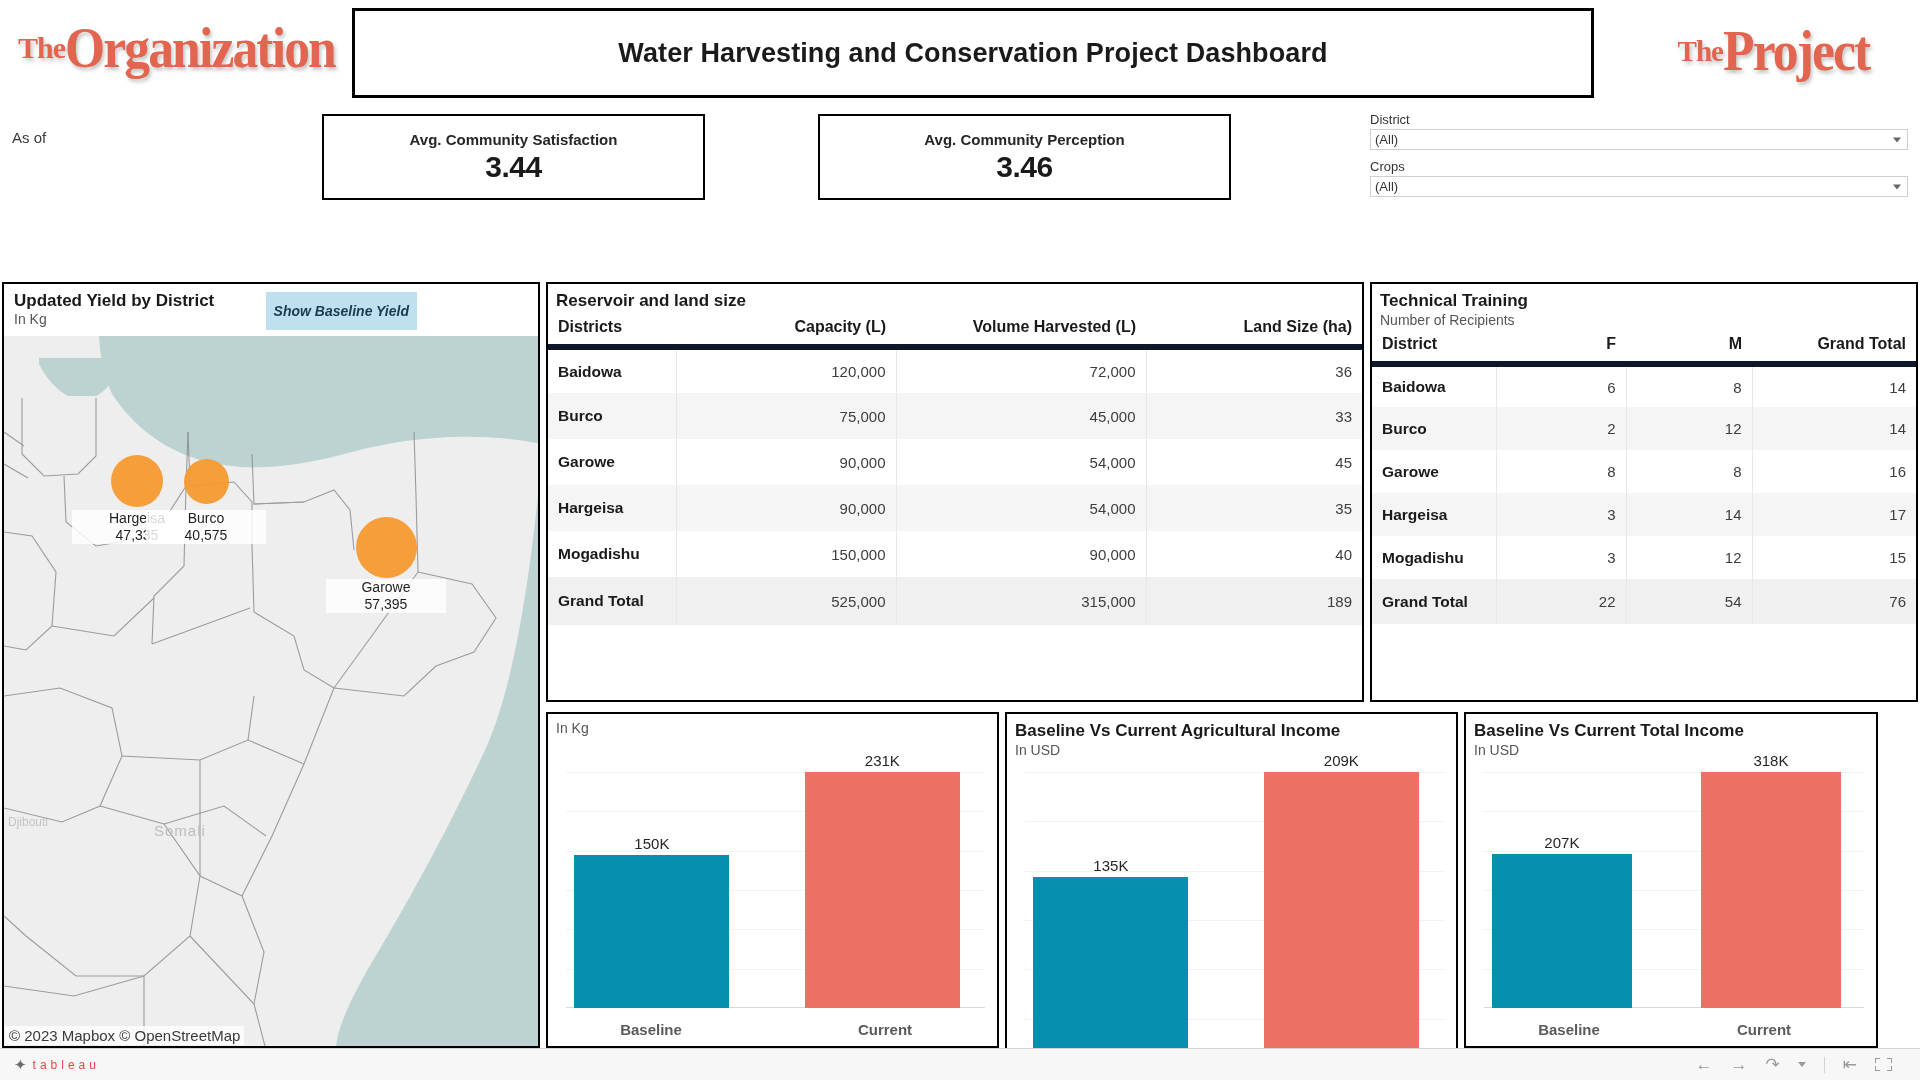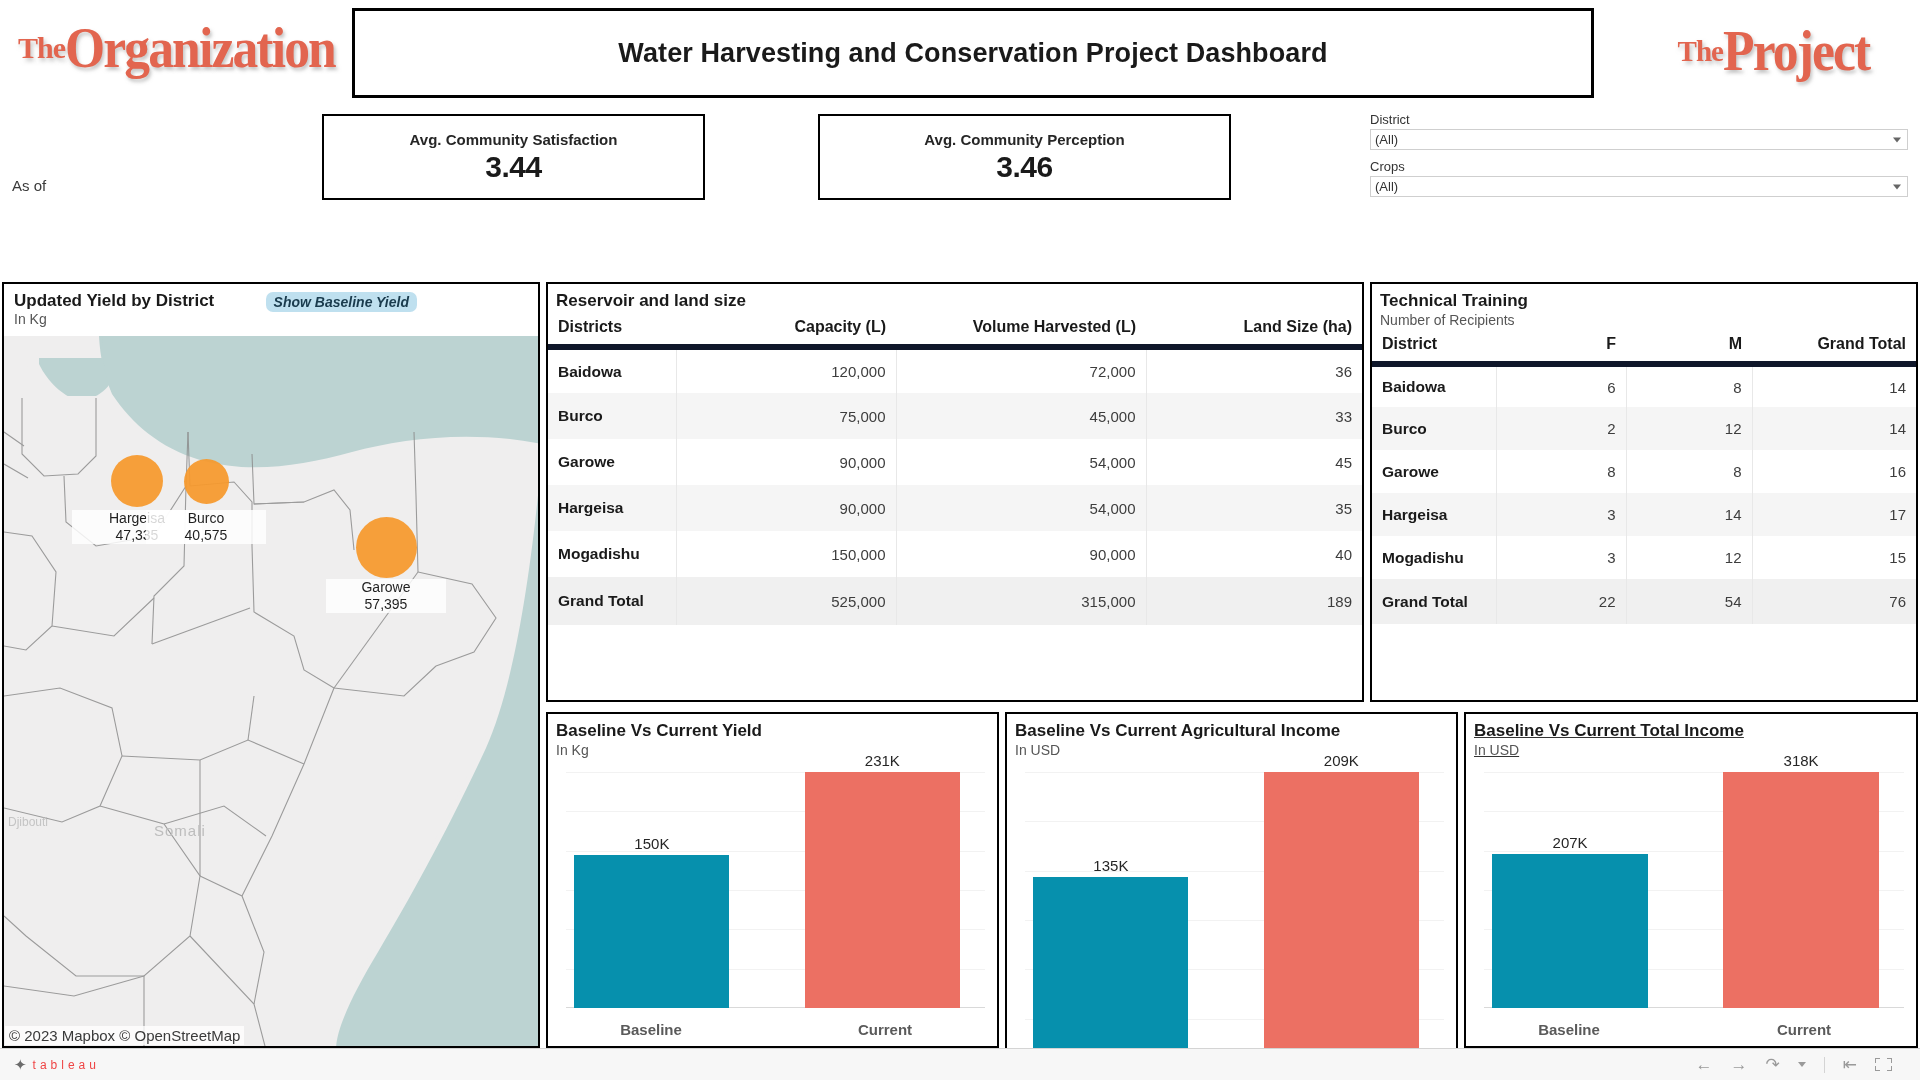--- a/index.html
+++ b/index.html
@@ -53,21 +53,21 @@
   .title-box {
     position: absolute; left: 352px; top: 8px; width: 1242px; height: 90px;
     border: 3px solid #000000; background: #ffffff;
     display: flex; align-items: center; justify-content: center;
   }
   .title-box .title-text {
     font-size: 27px; font-weight: bold; color: #1a1a1a; letter-spacing: .1px;
   }
 
   .asof {
-    position: absolute; left: 12px; top: 128px; width: 300px; margin-top: 48px;
+    position: absolute; left: 12px; top: 128px; width: 300px;
   }
   .asof .lbl { font-size: 15px; color: #3a3a3a; line-height: 19px; }
   .asof .val { font-size: 27px; font-weight: bold; color: #1a1a1a; line-height: 33px; }
 
   .kpi {
     position: absolute; border: 2px solid #000000; background: #ffffff;
     display: flex; flex-direction: column; align-items: center; justify-content: center;
   }
   #kpi-1 { left: 322px; top: 114px; width: 383px; height: 86px; }
   #kpi-2 { left: 818px; top: 114px; width: 413px; height: 86px; }
@@ -93,21 +93,21 @@
 
   
   #map-panel { left: 2px; top: 282px; width: 538px; height: 766px; }
   .map-head { height: 52px; padding: 6px 8px 0 10px; position: relative; background:#fff; }
   .map-head .h-title { font-size: 17px; font-weight: bold; color: #1a1a1a; line-height: 21px; }
   .map-head .h-sub { font-size: 14px; color: #555555; line-height: 17px; }
   .baseline-btn {
     position: absolute; right: 121px; top: 8px;
     background: #bfe0ef; color: #1a3b4d;
     font-size: 14px; font-weight: bold; font-style: italic;
-    padding: 2px 8px; white-space: nowrap; border-radius: 7px;
+    padding: 11px 8px; white-space: nowrap;
   }
   .map-canvas { position: absolute; left: 0; top: 52px; right: 0; bottom: 0; background: #f0efef; }
   .marker {
     position: absolute; border-radius: 50%;
     background: #f6992c; opacity: .93;
   }
   .mk-label {
     position: absolute; text-align: center; white-space: nowrap;
     background: rgba(255,255,255,.82); padding: 0 2px;
     font-size: 14px; color: #1f1f1f; line-height: 17px;
@@ -142,21 +142,21 @@
   }
   table.grid td:last-child { border-right: none; }
   table.grid tr.alt td { background: #f5f5f5; }
   table.grid tr.total td { background: #f0f0f0; font-weight: normal; }
   table.grid tr.total td.rowhdr { font-weight: bold; }
 
   
   .chart-panel { position: absolute; border: 2px solid #000000; background: #ffffff; }
   #chart-1 { left: 546px; top: 712px; width: 453px; height: 336px; }
   #chart-2 { left: 1005px; top: 712px; width: 453px; height: 396px; }
-  #chart-3 { left: 1464px; top: 712px; width: 454px; height: 336px; text-decoration: underline; }
+  #chart-3 { left: 1464px; top: 712px; width: 414px; height: 336px; }
 
   .ch-head { padding: 6px 0 0 8px; }
   .ch-head .h-title { font-size: 17px; font-weight: bold; color: #1a1a1a; line-height: 22px; }
   .ch-head .h-sub { font-size: 14px; color: #555555; line-height: 17px; }
 
   .plot {
     position: absolute; left: 18px; right: 12px; top: 58px; bottom: 38px;
   }
   .gridline { position: absolute; left: 0; right: 0; height: 1px; background: #f2f2f2; }
   .bar {
@@ -454,21 +454,20 @@
         <td>22</td>
         <td>54</td>
         <td>76</td>
       </tr>
     </tbody>
   </table>
 </div>
 
 <div class="chart-panel" id="chart-1">
   <div class="ch-head">
-    <div class="h-title">Baseline Vs Current Yield</div>
     <div class="h-sub">In Kg</div>
   </div>
   <div class="plot">
     <div class="gridline" style="top:0%"></div>
     <div class="gridline" style="top:16.6%"></div>
     <div class="gridline" style="top:33.3%"></div>
     <div class="gridline" style="top:50%"></div>
     <div class="gridline" style="top:66.6%"></div>
     <div class="gridline" style="top:83.3%"></div>
     <div class="axis-line"></div>

